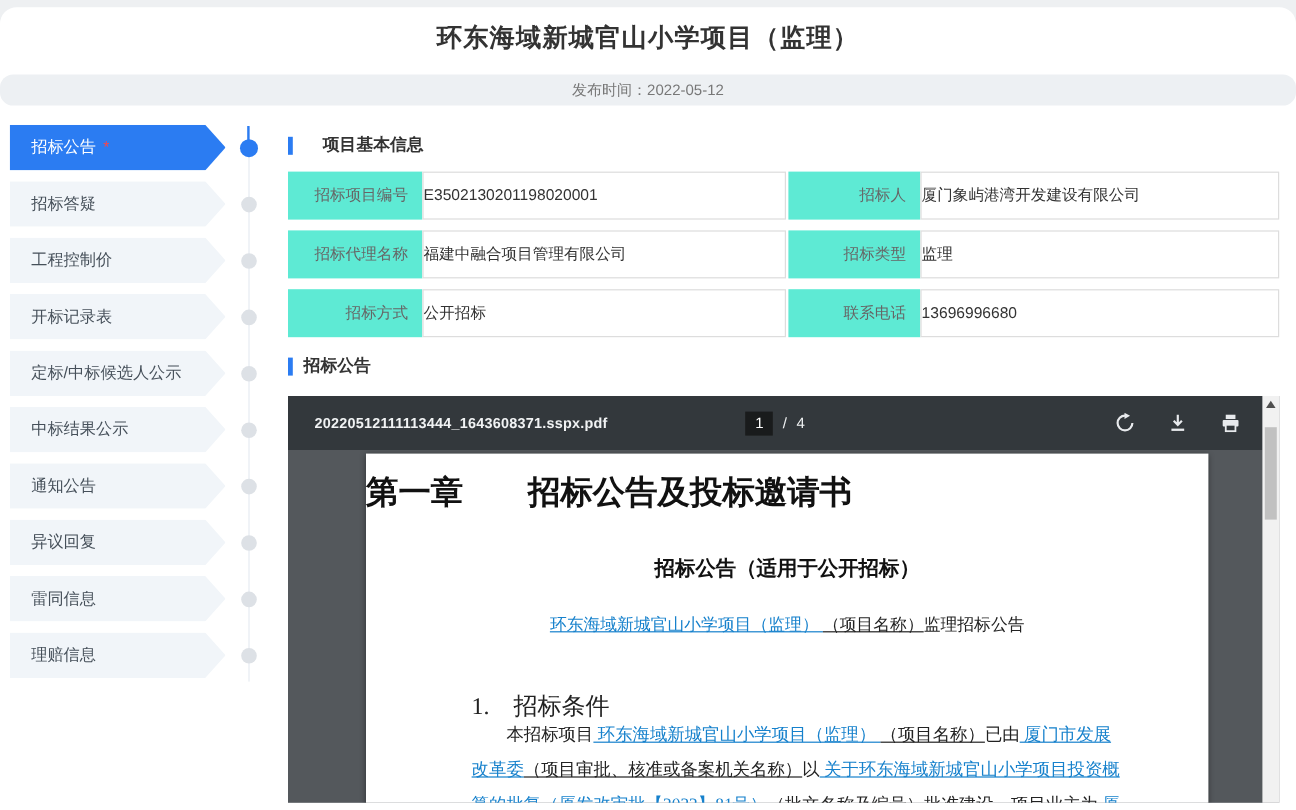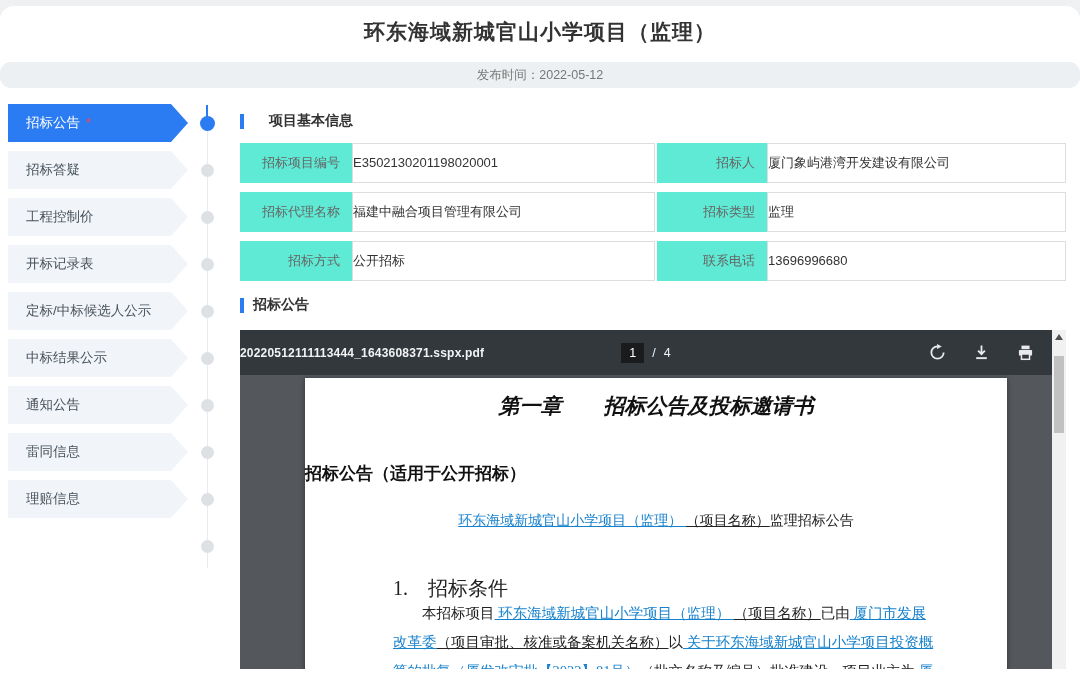--- a/index.html
+++ b/index.html
@@ -32,34 +32,34 @@
   .itable { position:absolute; left:240px; top:137px; width:826px; }
   .irow { display:flex; margin-bottom:9px; height:40px; }
   .ilabel { width:112px; background:#5eead4; color:#666; font-size:13px; line-height:40px; text-align:right; padding-right:12px; }
   .ilabel.r { width:110px; margin-left:2px; }
   .ivalue { width:303px; background:#fff; border:1px solid #ddd; color:#333; font-size:13px; line-height:38px; white-space:nowrap; overflow:hidden; }
   .ivalue.r { flex:1; }
 
   
   .pdf { position:absolute; left:240px; top:324px; width:826px; height:339px; background:#54585c; }
   .pdf-toolbar { position:absolute; left:0; top:0; width:812px; height:45px; background:#33383c; display:flex; align-items:center; }
-  .pdf-filename { color:#f1f3f4; font-size:12px; font-weight:bold; letter-spacing:.2px; }
+  .pdf-filename { margin-left:22px; color:#f1f3f4; font-size:12px; font-weight:bold; letter-spacing:.2px; }
   .pdf-pagectl { position:absolute; left:0; width:812px; text-align:center; font-size:12.5px; color:#f1f3f4; }
   .page-box { display:inline-block; background:#191b1c; color:#fff; min-width:14px; padding:3px 8px; margin-right:8px; }
   .page-total { margin-left:8px; }
   .pdf-icons { margin-left:auto; display:flex; align-items:center; gap:27px; padding-right:18px; z-index:2; }
   .pdf-icons svg { display:block; cursor:pointer; }
   .pdf-scroll { position:absolute; right:0; top:0; width:14px; height:100%; background:#f1f1f1; }
   .scroll-up { position:absolute; top:4px; left:3px; width:0; height:0; border-left:4px solid transparent; border-right:4px solid transparent; border-bottom:6px solid #505050; }
   .scroll-thumb { position:absolute; top:26px; left:2px; width:10px; height:77px; background:#c1c1c1; }
 
   .pdf-body { position:absolute; left:0; top:45px; width:812px; bottom:0; overflow:hidden; }
   .pdf-page { position:absolute; left:65px; top:3px; width:702px; height:420px; background:#fff; box-shadow:0 1px 5px rgba(0,0,0,.45); }
-  .doc-chapter { position:absolute; top:14px; left:0; right:0; text-align:center; font-size:21px; font-weight:bold; color:#111; font-family:"Liberation Sans","DejaVu Sans",sans-serif;font-style:italic; }
-  .doc-sub { position:absolute; top:84px; left:0; right:0; font-size:17px; font-weight:bold; color:#111; }
+  .doc-chapter { position:absolute; top:14px; left:0; right:0; text-align:left; font-size:27px; font-weight:bold; color:#111; font-family:"Liberation Sans","DejaVu Sans",sans-serif; }
+  .doc-sub { position:absolute; top:84px; left:0; right:0; text-align:center; font-size:17px; font-weight:bold; color:#111; }
   .doc-titleline { position:absolute; top:134px; left:0; right:0; text-align:center; font-size:14px; color:#222; font-family:"Liberation Serif","DejaVu Serif",serif; }
   .doc-sect { position:absolute; top:197px; left:88px; font-size:20px; color:#222; font-family:Liberation Serif, serif; }
   .doc-para { position:absolute; top:221px; left:88px; right:56px; font-size:14.5px; color:#222; font-family:"Liberation Serif","DejaVu Serif",serif; }
   .doc-line { height:29px; line-height:29px; white-space:nowrap; }
   .doc-line.indent { text-indent:29px; }
   .seg-link { color:#1681cc; text-decoration:underline; }
   .seg-u { color:#222; text-decoration:underline; }
   .seg-plain { color:#222; }
 </style>
 </head>
@@ -73,20 +73,21 @@
   <div class="dateband">发布时间：2022-05-12</div>
 
   <div class="sidebar" id="sidebar">
       <div class="tab active"><span>招标公告</span><span class="star">*</span></div>
       <div class="tab"><span>招标答疑</span></div>
       <div class="tab"><span>工程控制价</span></div>
       <div class="tab"><span>开标记录表</span></div>
       <div class="tab"><span>定标/中标候选人公示</span></div>
       <div class="tab"><span>中标结果公示</span></div>
       <div class="tab"><span>通知公告</span></div>
+      <div class="tab"><span>异议回复</span></div>
       <div class="tab"><span>雷同信息</span></div>
       <div class="tab"><span>理赔信息</span></div>
     </div>
   <div class="tl-line"></div>
   <div class="tl-pin"></div>
   <div id="timeline">
       <div class="dot dot-active" style="top: 109.5px;"></div>
       <div class="dot" style="top: 157.5px;"></div>
       <div class="dot" style="top: 204.5px;"></div>
       <div class="dot" style="top: 251.5px;"></div>

